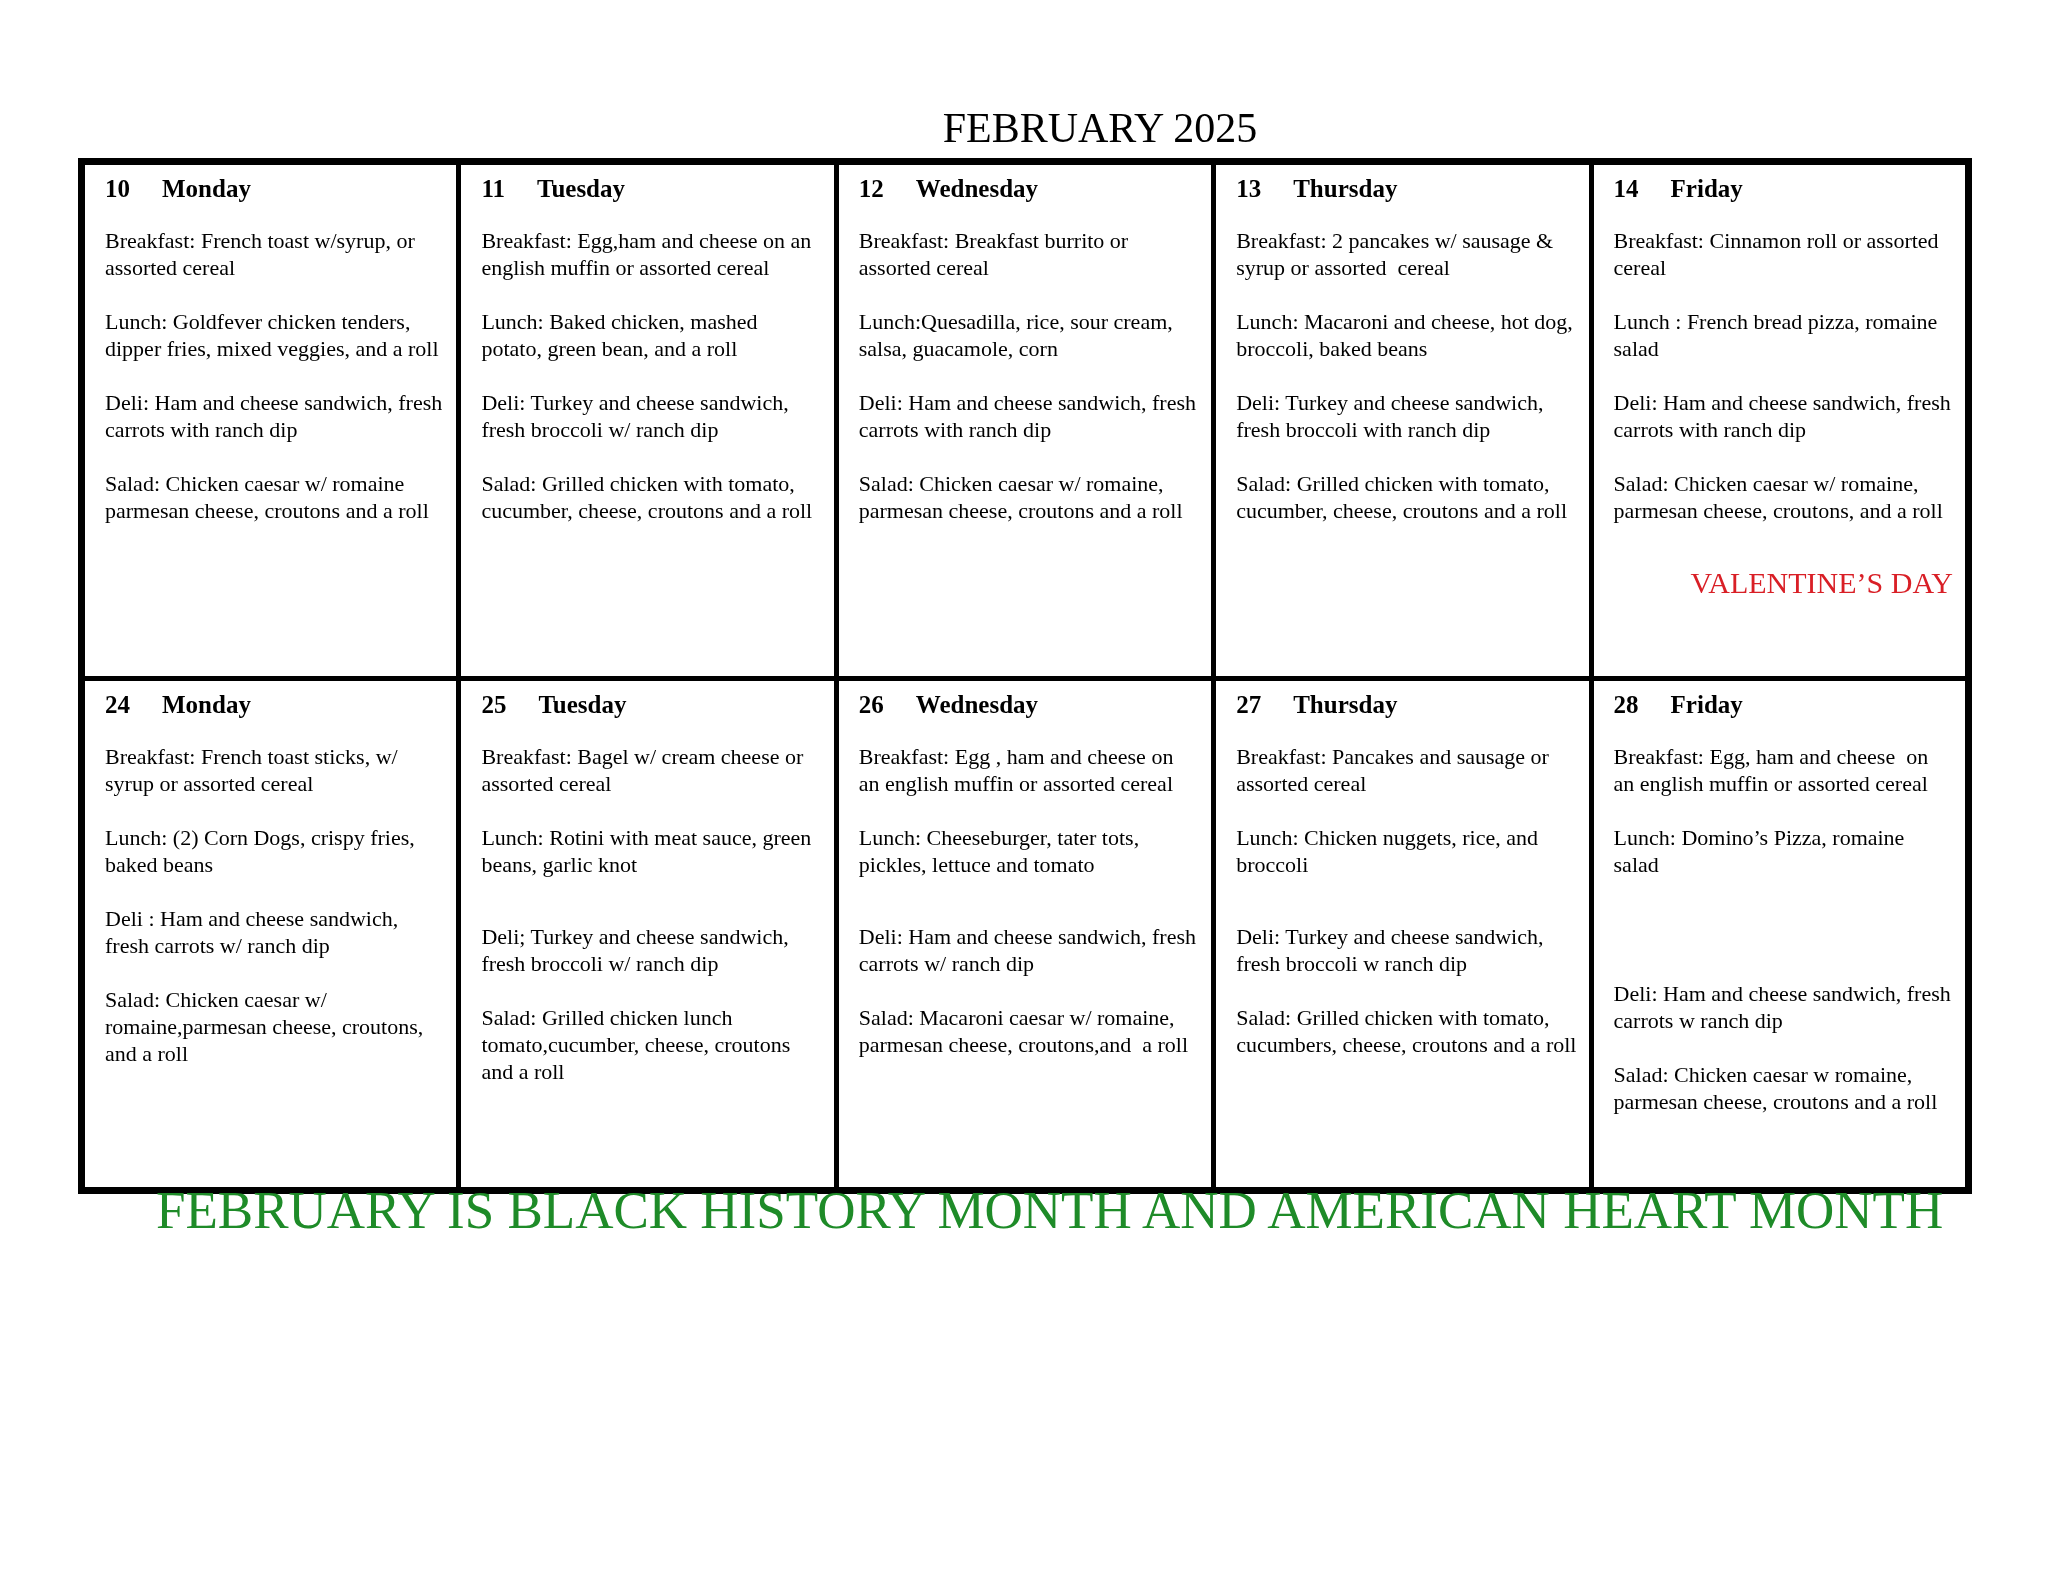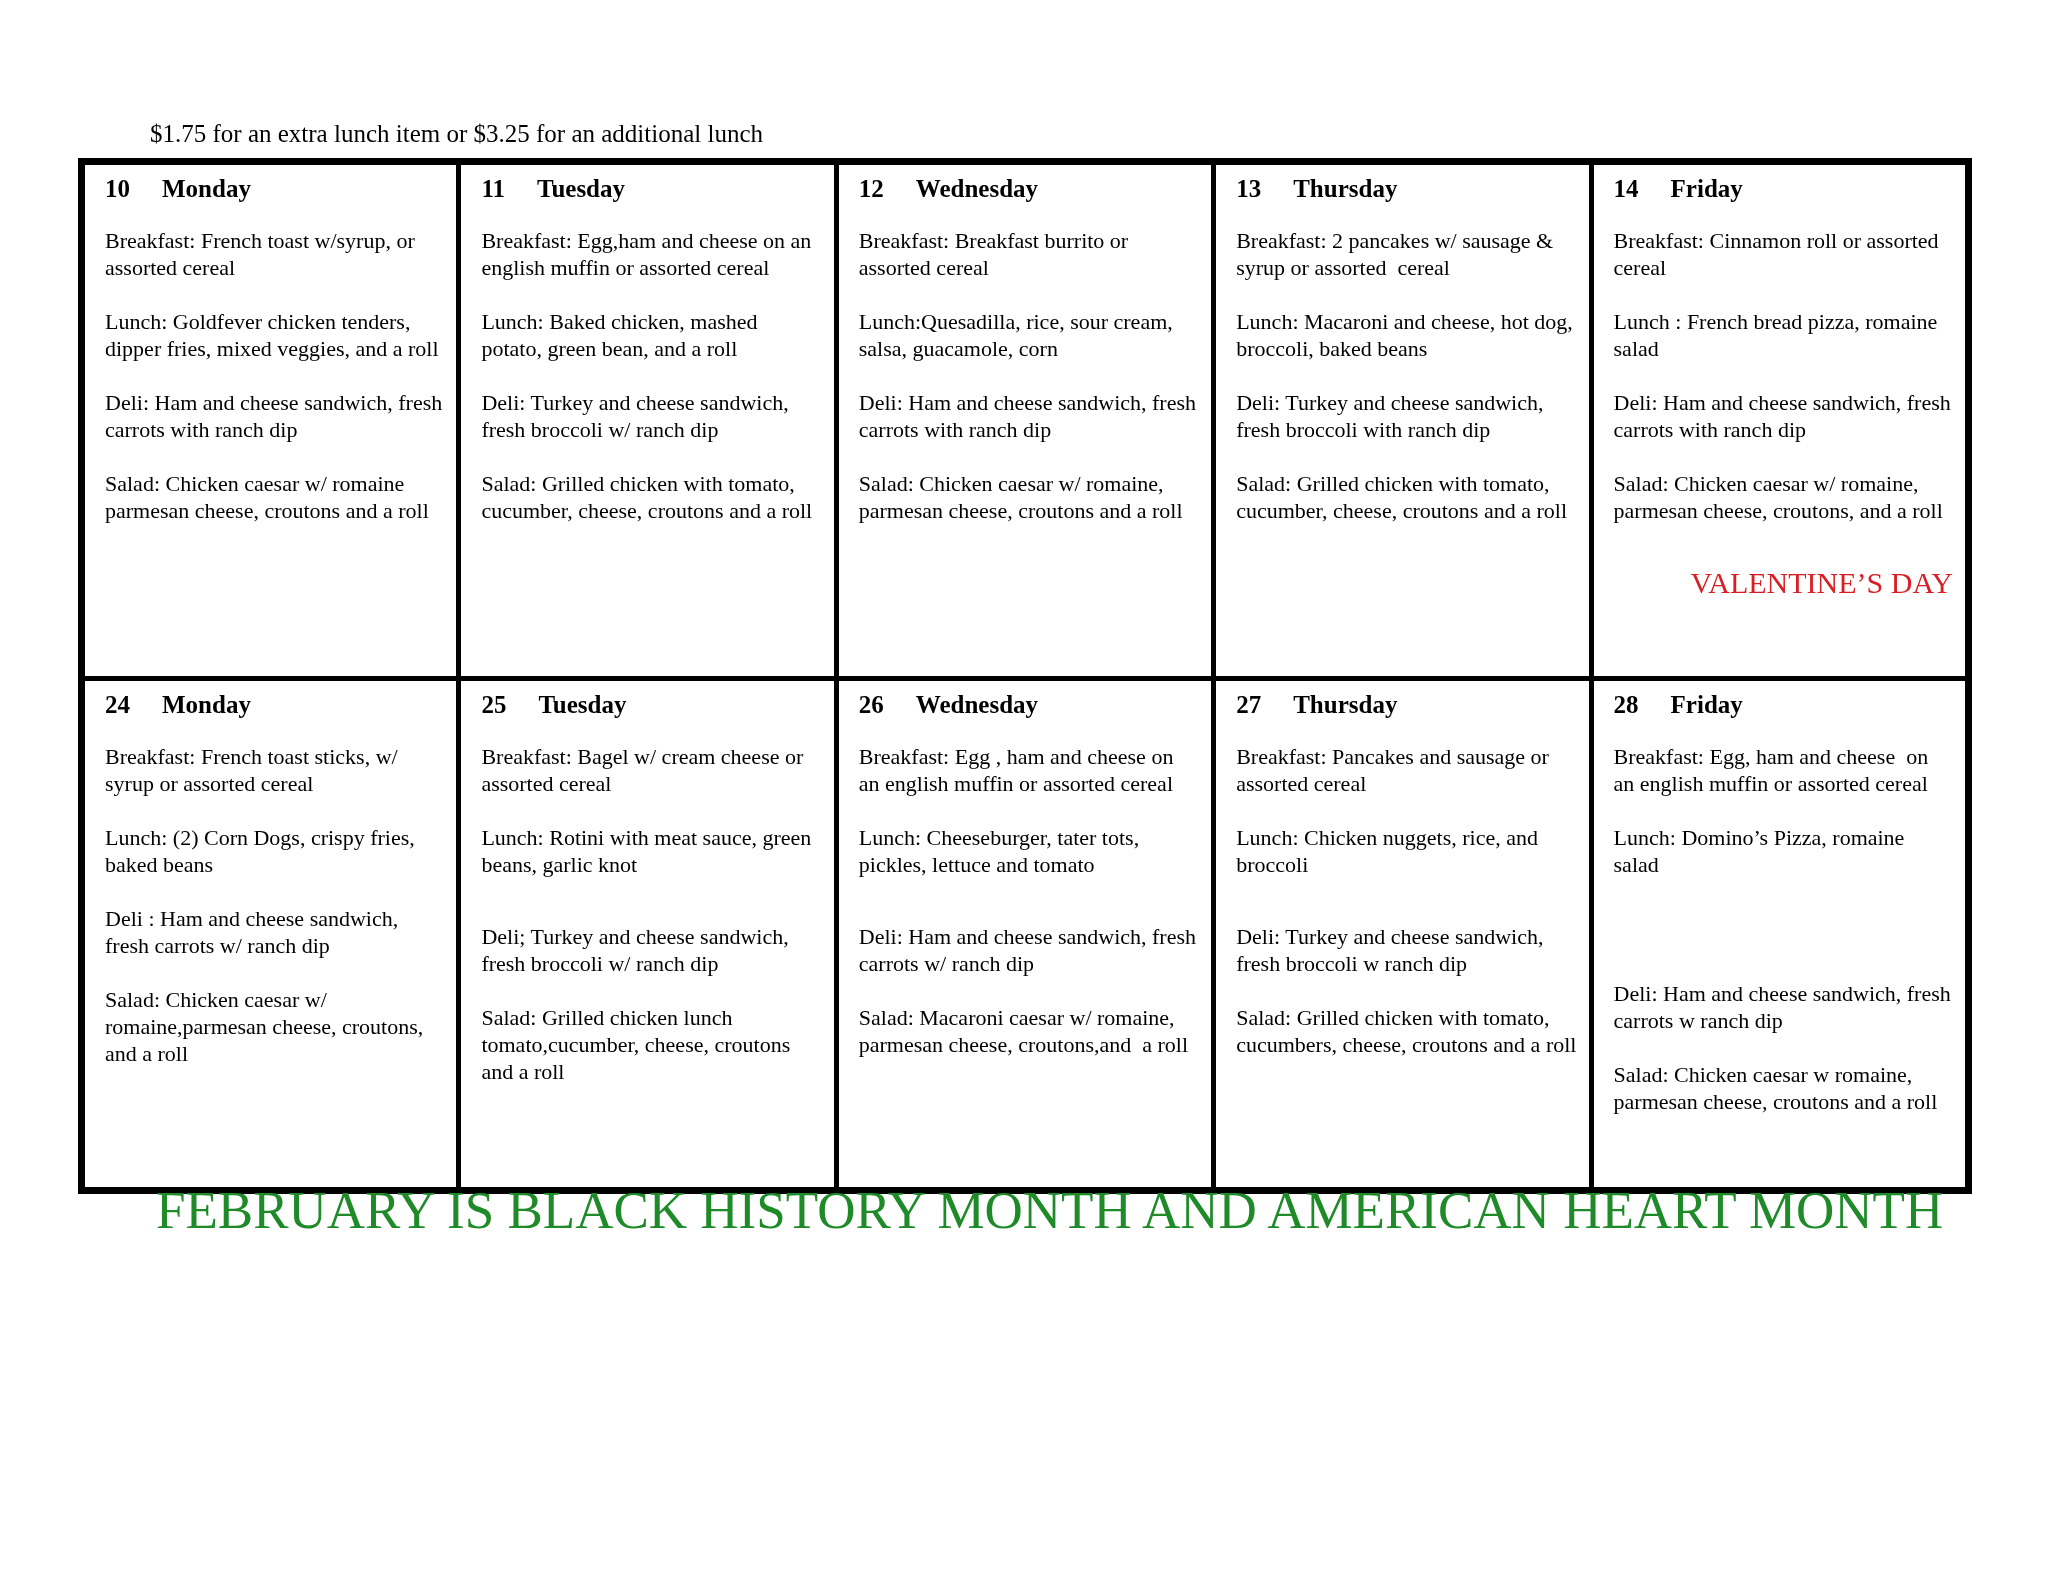--- a/index.html
+++ b/index.html
@@ -71,21 +71,21 @@
     font-size: 53px;
     color: #1e8b28;
     white-space: nowrap;
   }
 </style>
 </head>
 <body>
 
 <div class="page">
 
-  <div class="price-note">$1.75 for an extra lunch item or $3.25 for an additional lunch</div>
+  <div class="month-title">FEBRUARY 2025</div>
 
   <table class="menu">
     <tbody>
       <tr class="week-1">
 
         <td>
           <div class="day-head"><span>10</span><span class="day-name">Monday</span></div>
           <p class="meal">Breakfast: French toast w/syrup, or assorted cereal</p>
           <p class="meal">Lunch: Goldfever chicken tenders, dipper fries, mixed veggies, and a roll</p>
           <p class="meal">Deli: Ham and cheese sandwich, fresh carrots with ranch dip</p>

